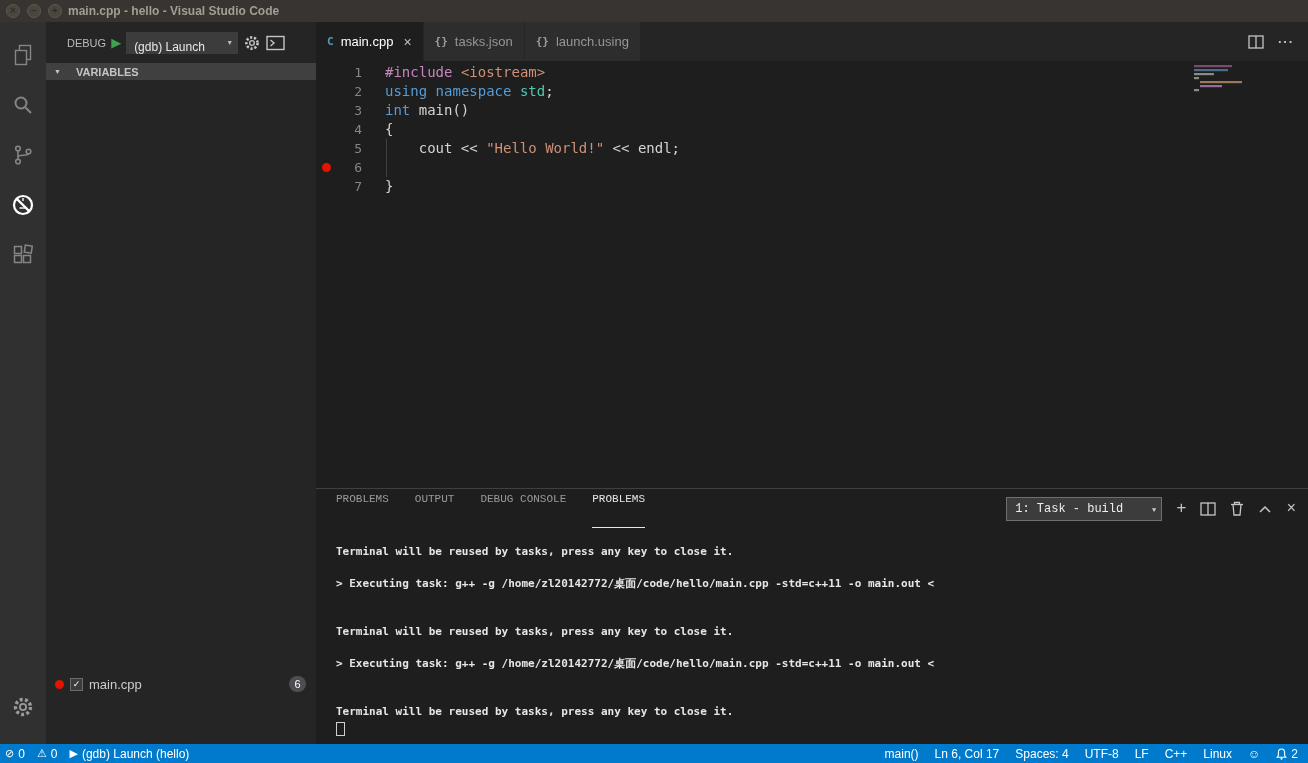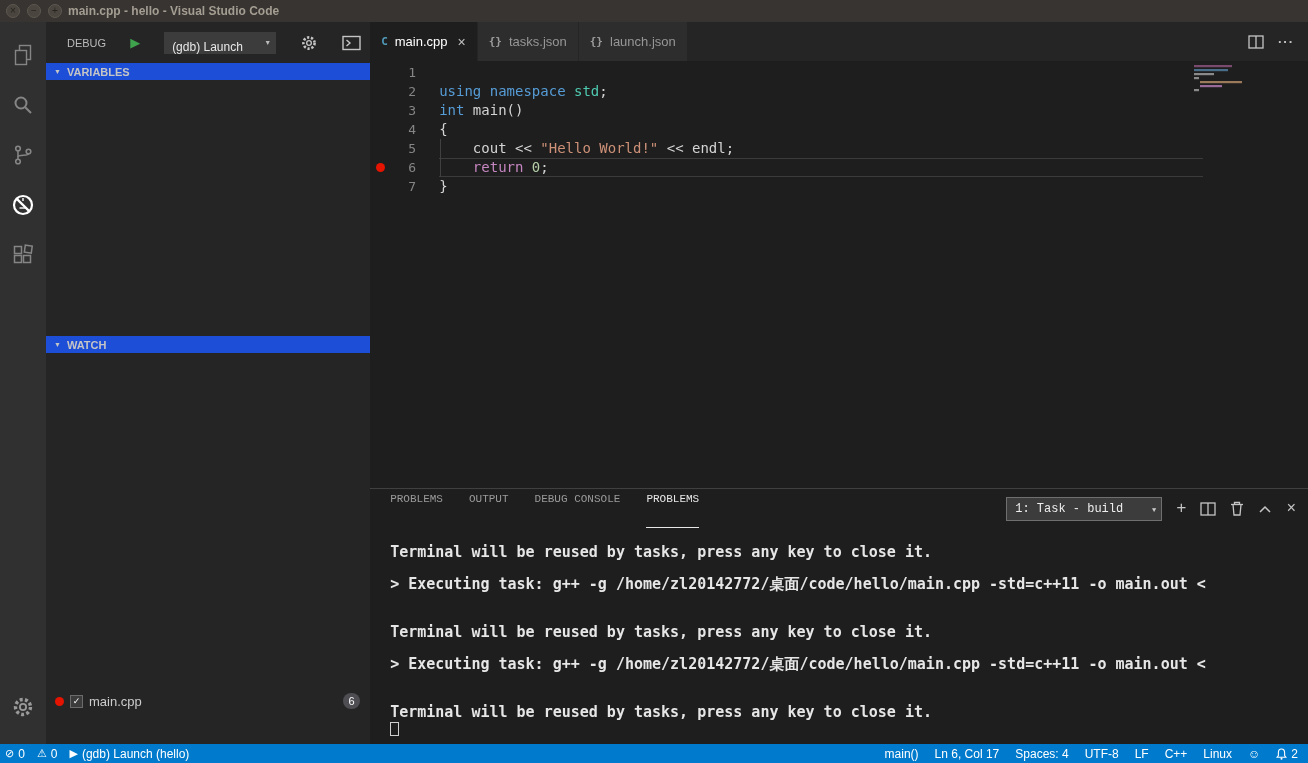--- a/index.html
+++ b/index.html
@@ -18,27 +18,27 @@
   .main-row { flex:1; display:flex; min-height:0; }
 
   
   .activitybar { flex:0 0 46px; background:#303030; display:flex; flex-direction:column; align-items:center; padding-top:8px; }
   .ab-item { width:46px; height:50px; display:flex; align-items:center; justify-content:center; }
   .ab-spacer { flex:1; }
   .ab-bottom { margin-bottom:12px; }
 
   
   .sidebar { flex:0 0 270px; background:#252526; display:flex; flex-direction:column; }
-  .debug-toolbar { flex:0 0 41px; display:flex; align-items:center; padding:0 8px 0 21px; gap:24px; }
+  .debug-toolbar { flex:0 0 41px; display:flex; align-items:center; padding:0 8px 0 21px; gap:5px; }
   .debug-label { font-size:11px; color:#bbbbbb; }
   .play-btn { color:#3fa34d; font-size:13px; line-height:13px; cursor:pointer; }
   .config-select { position:relative; width:112px; height:22px; background:#3c3c3c; color:#e8e8e8;
                    font-size:12px; display:flex; align-items:center; padding:8px 18px 0 8px; }
   .config-select .dd-arrow { position:absolute; right:5px; top:7px; font-size:7px; color:#bbbbbb; }
-  .section-header { flex:0 0 17px; background:#1d4ed8; display:flex; align-items:center; gap:6px;
+  .section-header { flex:0 0 17px; background:#404040; display:flex; align-items:center; gap:15px;
                     padding-left:8px; color:#c5c5c5; font-size:11px; font-weight:bold; }
   .sec-arrow { font-size:7px; color:#c5c5c5; }
   .sec-body { min-height:0; }
   .var-body { flex:0 0 256px; }
   .watch-body { flex:0 0 167px; }
   .stack-body { flex:0 0 167px; }
   .bp-body { flex:1; padding-top:3px; }
   .bp-item { height:22px; display:flex; align-items:center; padding:0 10px 0 9px; gap:6px; }
   .bp-dot { width:9px; height:9px; border-radius:50%; background:#e51400; flex:0 0 9px; }
   .bp-check { width:13px; height:13px; background:#3c3c3c; border:1px solid #6b6b6b; color:#ffffff;
@@ -80,21 +80,21 @@
   .panel-tab { font-size:11px; color:#9a9a9a; margin-right:26px; padding:4px 0 5px 0; border-bottom:1px solid transparent; cursor:pointer; }
   .panel-tab.active { color:#e7e7e7; border-bottom-color:#e7e7e7; }
   .panel-actions { margin-left:auto; display:flex; align-items:center; gap:14px; color:#c5c5c5; }
   .task-select { position:relative; width:156px; height:24px; background:#3c3c3c; border:1px solid #6f6f6f;
                  color:#eeeeee; font-size:12px; display:flex; align-items:center; padding:0 18px 0 8px; }
   .task-select .dd-arrow { position:absolute; right:5px; top:8px; font-size:7px; color:#cccccc; }
   .plus-icon { font-size:17px; line-height:17px; color:#c5c5c5; }
   .close-x { font-size:16px; color:#c5c5c5; }
 
   .terminal { flex:1; padding:16px 0 0 20px; overflow:hidden; }
-  .term-line { font-family:"DejaVu Sans Mono", monospace; font-size:15px; font-weight:bold; color:#e6e6e6;
+  .term-line { font-family:"DejaVu Sans Mono", monospace; font-size:11px; font-weight:bold; color:#e6e6e6;
                line-height:16px; min-height:16px; white-space:pre; }
   .term-cursor { width:9px; height:14px; border:1px solid #cfcfcf; margin-top:2px; }
 
   
   .statusbar { flex:0 0 19px; background:#007acc; display:flex; align-items:center; color:#ffffff; font-size:12px; }
   .sb-group { display:flex; align-items:center; gap:12px; }
   .sb-left { padding-left:5px; }
   .sb-right { margin-left:auto; padding-right:10px; gap:16px; }
   .sb-item { display:flex; align-items:center; gap:4px; white-space:nowrap; cursor:pointer; }
   .sb-ico { font-size:11px; line-height:11px; }
@@ -184,24 +184,20 @@
           </svg>
         </span>
       </div>
 
       <div class="section-header">
         <span class="sec-arrow">▼</span>
         <span>VARIABLES</span>
       </div>
       <div class="sec-body var-body"></div>
 
-      <div class="section-header">
-        <span class="sec-arrow">▼</span>
-        <span>WATCH</span>
-      </div>
       <div class="sec-body watch-body"></div>
 
       <div class="sec-body stack-body"></div>
 
       <div class="sec-body bp-body">
         <div class="bp-item">
           <span class="bp-dot"></span>
           <span class="bp-check">✓</span>
           <span class="bp-file">main.cpp</span>
           <span class="bp-badge">6</span>
@@ -216,57 +212,57 @@
           <span class="tab-icon cpp">C</span>
           <span class="tab-label">main.cpp</span>
           <span class="tab-close">×</span>
         </div>
         <div class="tab">
           <span class="tab-icon json">{}</span>
           <span class="tab-label">tasks.json</span>
         </div>
         <div class="tab">
           <span class="tab-icon json">{}</span>
-          <span class="tab-label">launch.json</span>
+          <span class="tab-label">launch.using</span>
         </div>
         <div class="tab-actions">
           <span>
             <svg width="16" height="14" viewBox="0 0 16 14">
               <rect x="1" y="1" width="14" height="12" fill="none" stroke="#c5c5c5" stroke-width="1.3"></rect>
               <line x1="8" y1="1" x2="8" y2="13" stroke="#c5c5c5" stroke-width="1.3"></line>
             </svg>
           </span>
           <span class="more-dots">···</span>
         </div>
       </div>
 
       <div class="editor">
         <div>
             <div class="code-line">
               <div class="gutter"><span>1</span></div>
+              <div class="code-text"><span style="color: rgb(197, 134, 192);">#include</span><span style="color: rgb(212, 212, 212);"> </span><span style="color: rgb(206, 145, 120);">&lt;iostream&gt;</span></div>
             </div>
             <div class="code-line">
               <div class="gutter"><span>2</span></div>
               <div class="code-text"><span style="color: rgb(86, 156, 214);">using</span><span style="color: rgb(212, 212, 212);"> </span><span style="color: rgb(86, 156, 214);">namespace</span><span style="color: rgb(212, 212, 212);"> </span><span style="color: rgb(78, 201, 176);">std</span><span style="color: rgb(212, 212, 212);">;</span></div>
             </div>
             <div class="code-line">
               <div class="gutter"><span>3</span></div>
               <div class="code-text"><span style="color: rgb(86, 156, 214);">int</span><span style="color: rgb(212, 212, 212);"> main()</span></div>
             </div>
             <div class="code-line">
               <div class="gutter"><span>4</span></div>
               <div class="code-text"><span style="color: rgb(212, 212, 212);">{</span></div>
             </div>
             <div class="code-line">
               <div class="gutter"><span>5</span></div>
               <div class="code-text"><span style="color: rgb(212, 212, 212);">    cout &lt;&lt; </span><span style="color: rgb(206, 145, 120);">"Hello World!"</span><span style="color: rgb(212, 212, 212);"> &lt;&lt; endl;</span></div>
             </div>
             <div class="code-line current">
               <div class="gutter"><span class="breakpoint-dot"></span><span>6</span></div>
-              <div class="code-text"><span style="color: rgb(197, 134, 192);">    return</span><span style="color: rgb(212, 212, 212);"> </span><span style="color: rgb(181, 206, 168);">0</span><span style="color: rgb(212, 212, 212);">;</span></div>
             </div>
             <div class="code-line">
               <div class="gutter"><span>7</span></div>
               <div class="code-text"><span style="color: rgb(212, 212, 212);">}</span></div>
             </div>
           </div>
         <div class="indent-guide"></div>
         <div class="minimap">
           <svg width="60" height="40" viewBox="0 0 60 40">
             <rect x="0" y="2" width="38" height="2.2" fill="#7a4a6e"></rect>

